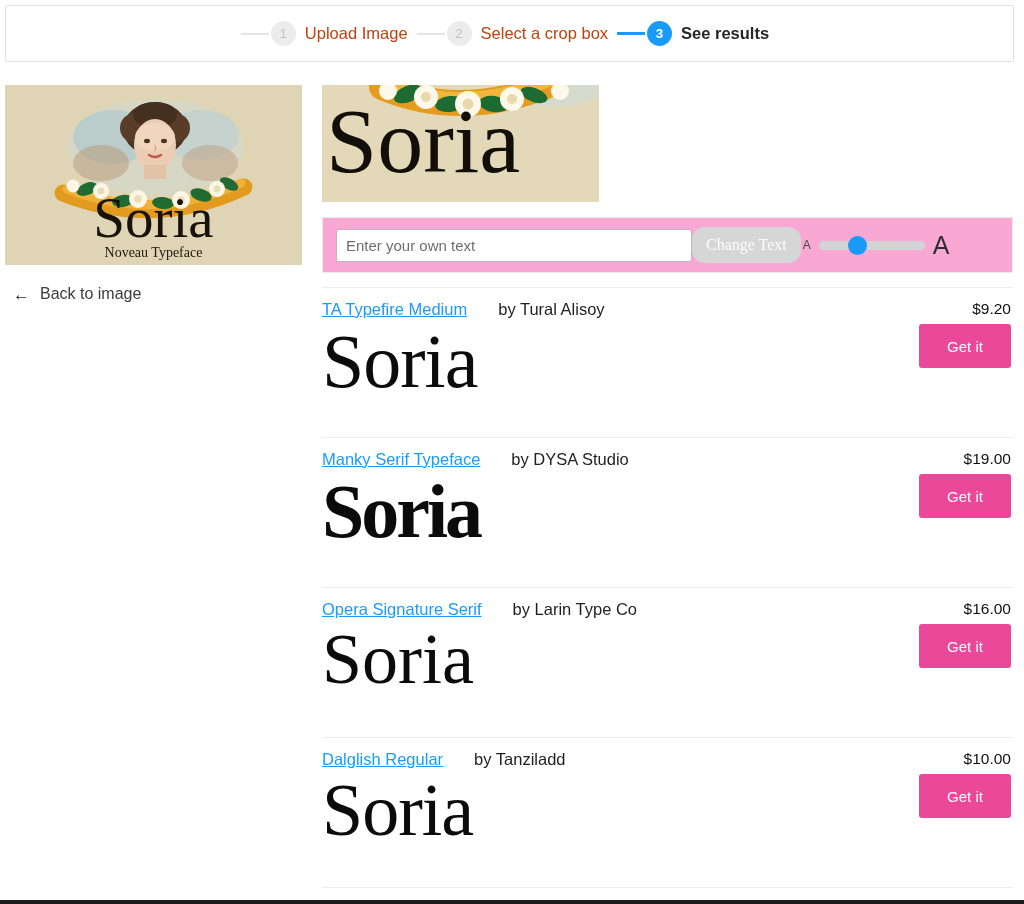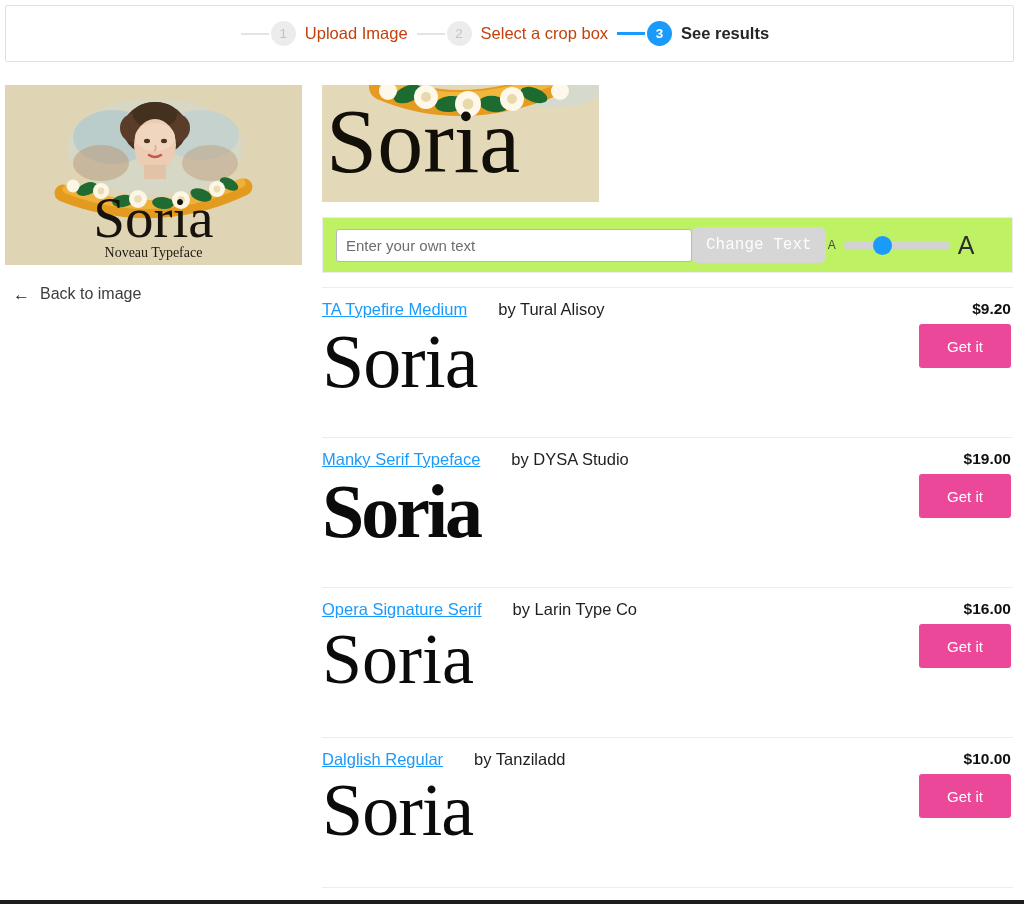--- a/index.html
+++ b/index.html
@@ -129,21 +129,21 @@
     font-family: "Liberation Serif", serif;
     font-size: 92px;
     line-height: 1.05;
     color: #120e08;
   }
 
   
   .toolbar {
     margin-top: 15px;
     width: 691px; height: 56px;
-    background: #bef264;
+    background: #f9a8d4;
     border: 1px solid #ececec;
     display: flex;
     align-items: center;
     padding: 0 13px;
     gap: 0;
   }
   .text-input {
     width: 356px; height: 33px;
     border: 1px solid #b9b5c4;
     border-radius: 3px;
@@ -153,23 +153,23 @@
     color: #333;
     padding: 0 9px;
     outline: none;
   }
   .text-input::placeholder { color: #6e6e6e; }
   .change-btn {
     height: 36px;
     padding: 0 14px;
     background: #d6d6d6;
     border: none;
-    border-radius: 6px;
+    border-radius: 13px;
     color: #fdfdfd;
-    font-family: Liberation Mono, monospace;
+    font-family: Liberation Serif, serif;
     font-size: 16px;
     cursor: pointer;
     white-space: nowrap;
   }
   .slider-group {
     display: flex;
     align-items: center;
     gap: 8px;
     margin-left: 2px;
   }
@@ -213,21 +213,21 @@
     color: #1a9bfc;
     text-decoration: underline;
     cursor: pointer;
     white-space: nowrap;
   }
   .by-text { color: #1f1f1f; margin-left: 5px; white-space: nowrap; }
   .price {
     position: absolute;
     right: 2px; top: 12px;
     font-size: 15.5px;
-    font-weight: 700;
+    font-weight: 400;
     color: #101010;
   }
   .get-btn {
     position: absolute;
     right: 2px; top: 36px;
     width: 92px; height: 44px;
     background: #ec4899;
     border: none;
     border-radius: 3px;
     color: #ffffff;

